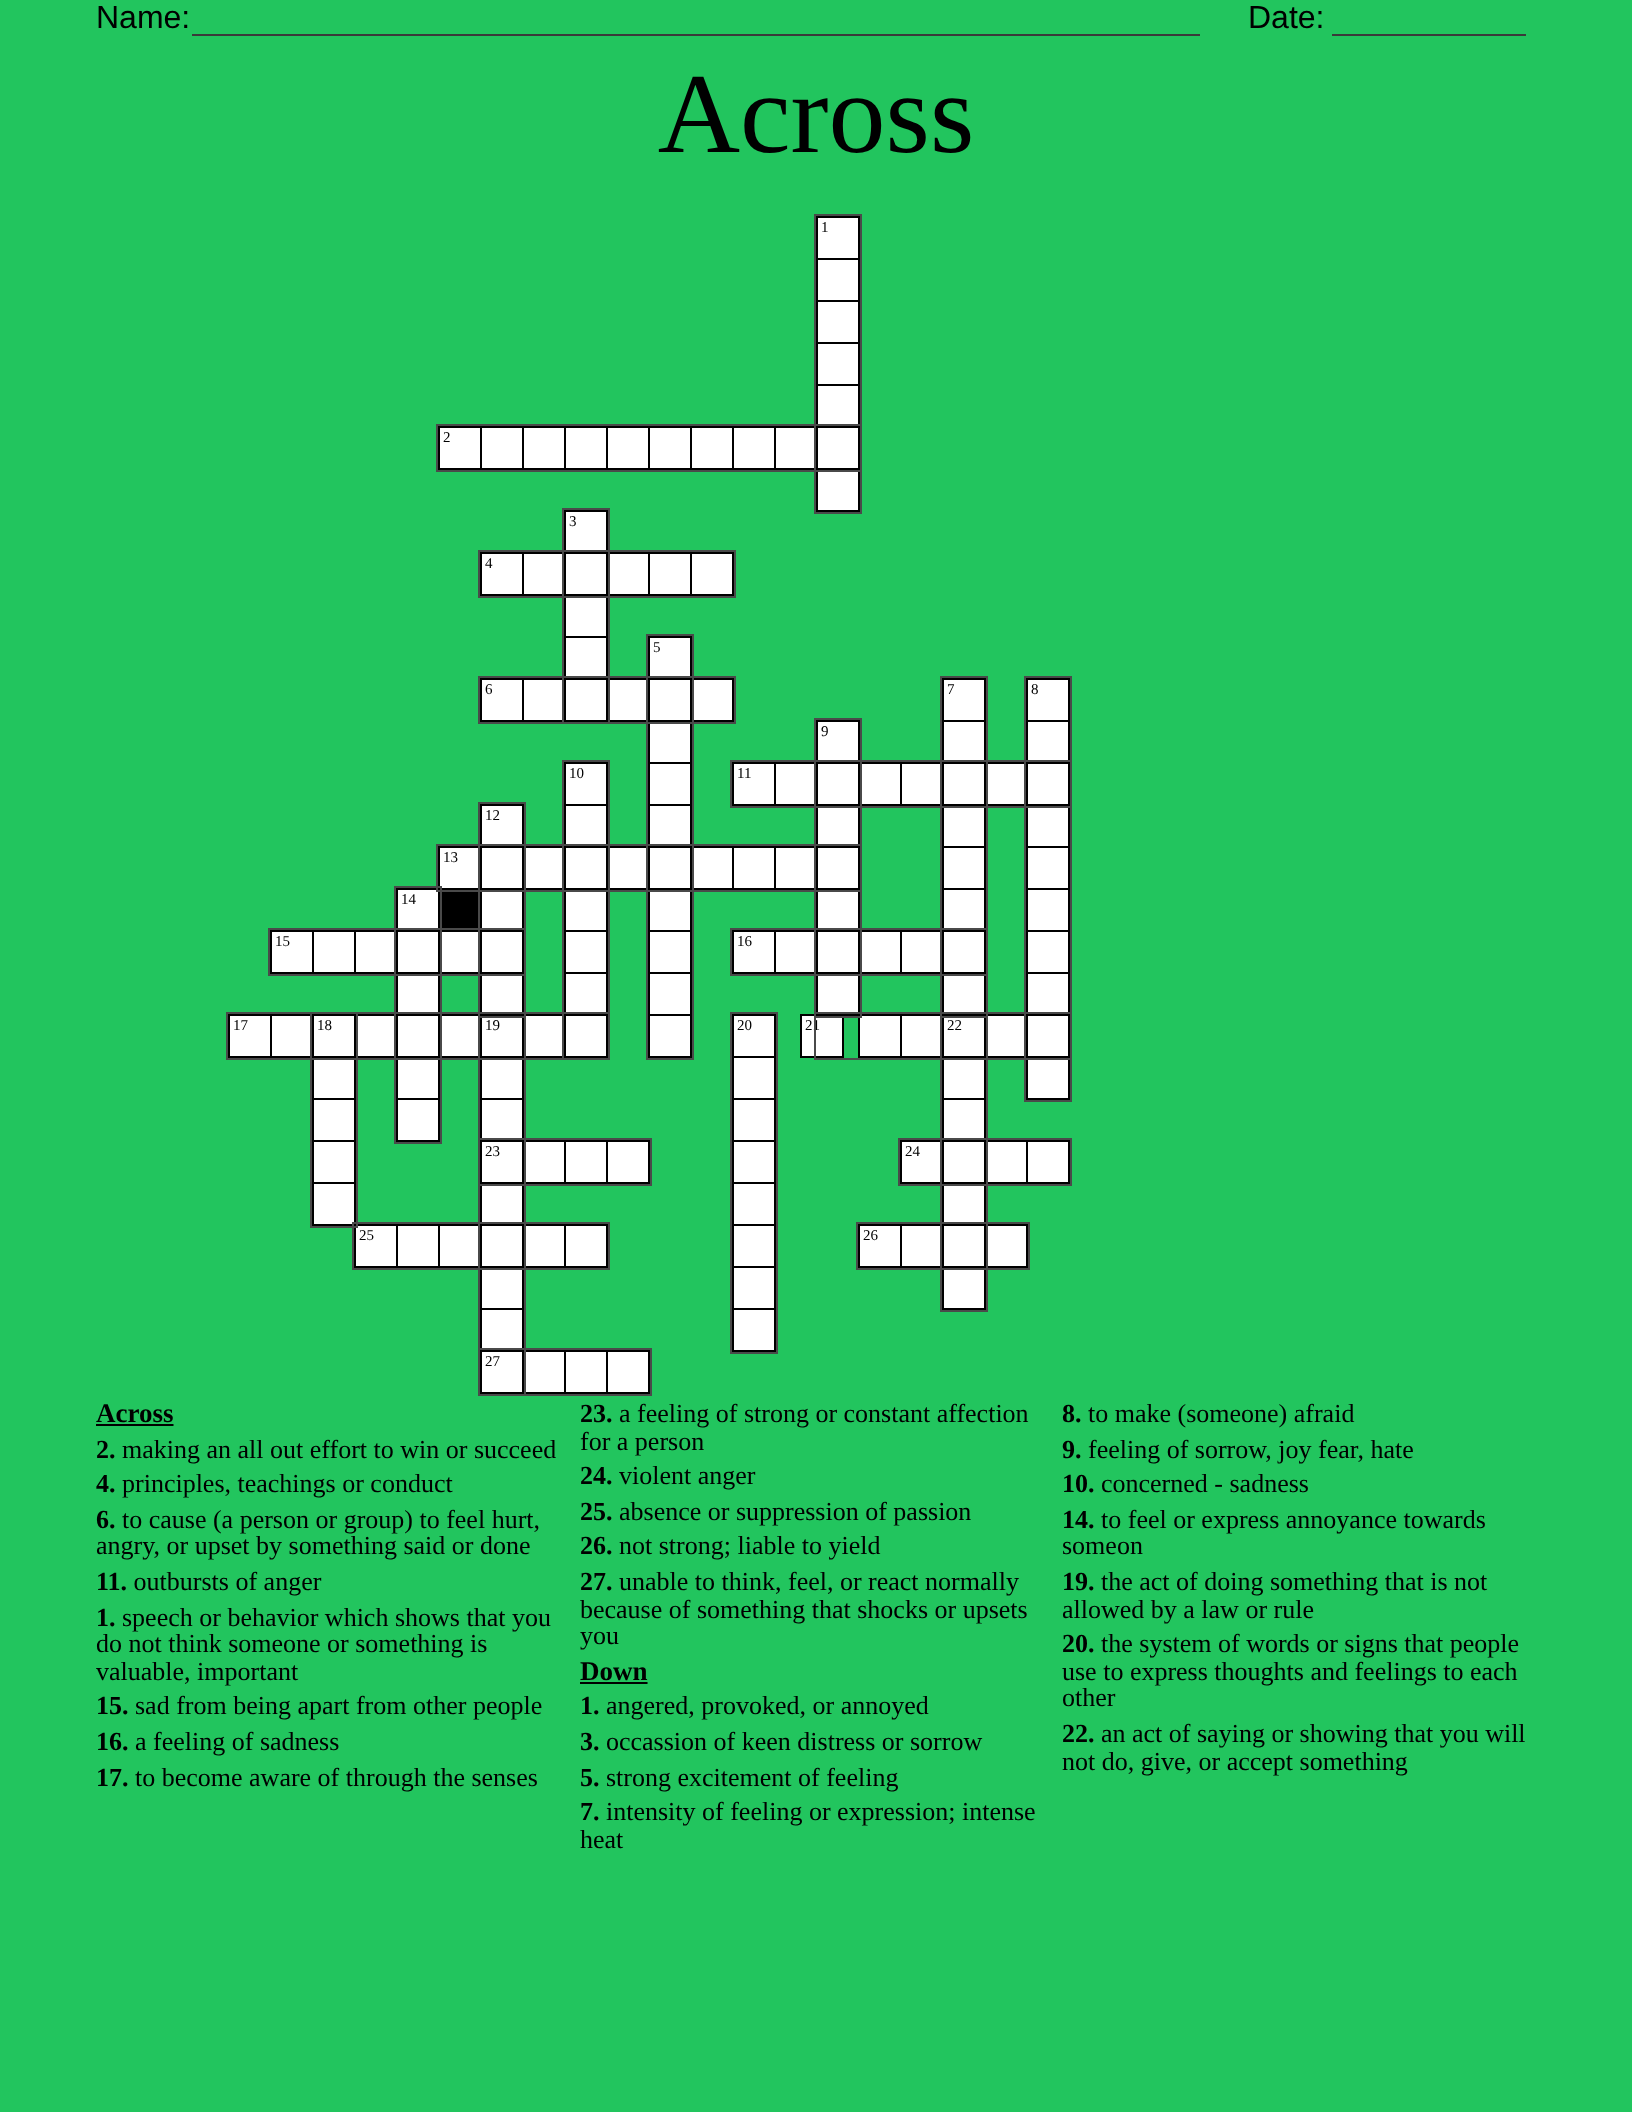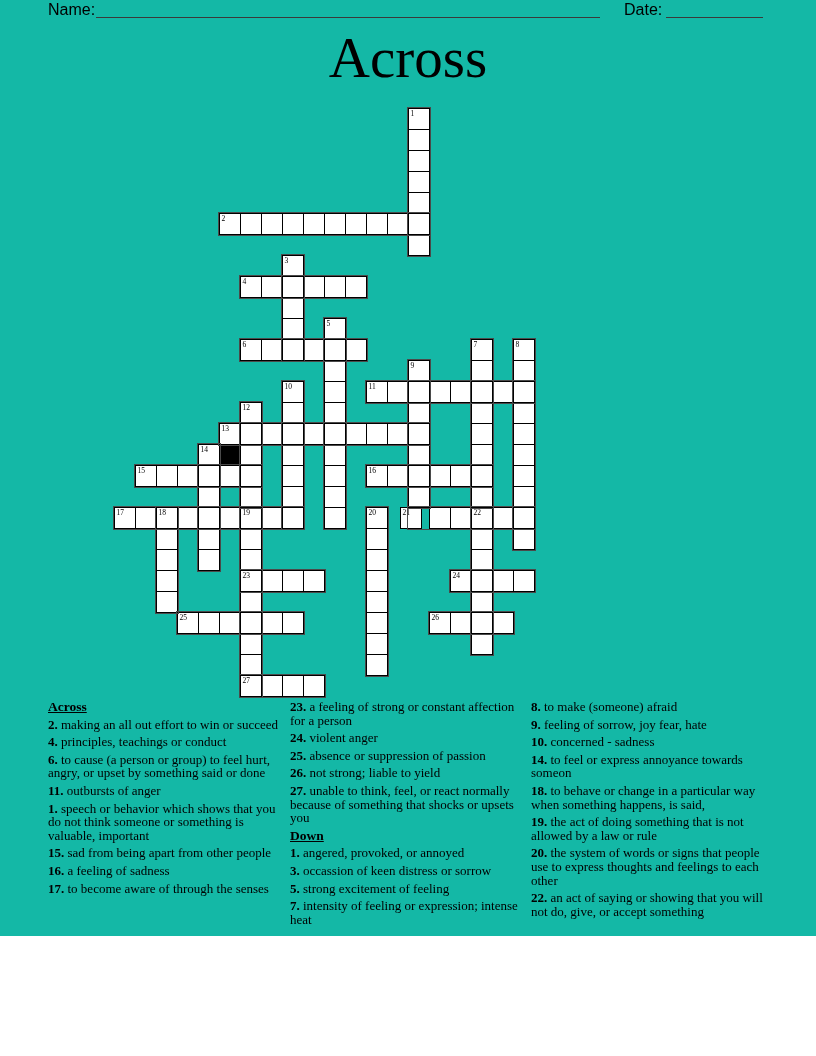--- a/index.html
+++ b/index.html
@@ -1,16 +1,16 @@
 <!DOCTYPE html>
 <html><head>
 <meta charset="utf-8">
 <style>
   html,body{margin:0;padding:0;background:#fff;}
-  #page{position:relative;width:816px;height:936px;background:#14b8a6;overflow:hidden;
+  #page{position:relative;width:816px;height:1056px;background:#22c55e;overflow:hidden;
         font-family:"Liberation Serif",serif;color:#000;text-decoration:underline;}
   
   .hdr-label{position:absolute;font-family:"Liberation Sans",sans-serif;font-size:16px;color:#000;top:1px;}
   .fill-line{position:absolute;height:16px;border-bottom:1.4px solid #3a3a3a;top:1px;}
   
   #title{position:absolute;left:0;top:29px;width:816px;text-align:center;
          font-size:57px;line-height:1;font-family:"Liberation Serif",serif;}
   
   #grid{position:absolute;left:114px;top:108px;width:424px;height:592px;}
   .cell{position:absolute;width:22px;height:22px;box-sizing:border-box;
@@ -302,20 +302,19 @@
         <p class="clue"><b>1.</b><span> angered, provoked, or annoyed</span></p>
         <p class="clue"><b>3.</b><span> occassion of keen distress or sorrow</span></p>
         <p class="clue"><b>5.</b><span> strong excitement of feeling</span></p>
         <p class="clue"><b>7.</b><span> intensity of feeling or expression; intense heat</span></p>
       </div>
       <div class="clue-col" style="left: 531px; width: 243px;">
         <p class="clue"><b>8.</b><span> to make (someone) afraid</span></p>
         <p class="clue"><b>9.</b><span> feeling of sorrow, joy fear, hate</span></p>
         <p class="clue"><b>10.</b><span> concerned - sadness</span></p>
         <p class="clue"><b>14.</b><span> to feel or express annoyance towards someon</span></p>
-        <p class="clue"><b>18.</b><span> to behave or change in a particular way when something happens, is said,</span></p>
         <p class="clue"><b>19.</b><span> the act of doing something that is not allowed by a law or rule</span></p>
         <p class="clue"><b>20.</b><span> the system of words or signs that people use to express thoughts and feelings to each other</span></p>
         <p class="clue"><b>22.</b><span> an act of saying or showing that you will not do, give, or accept something</span></p>
       </div>
     </div>
 
 </div>
 
 </body></html>

